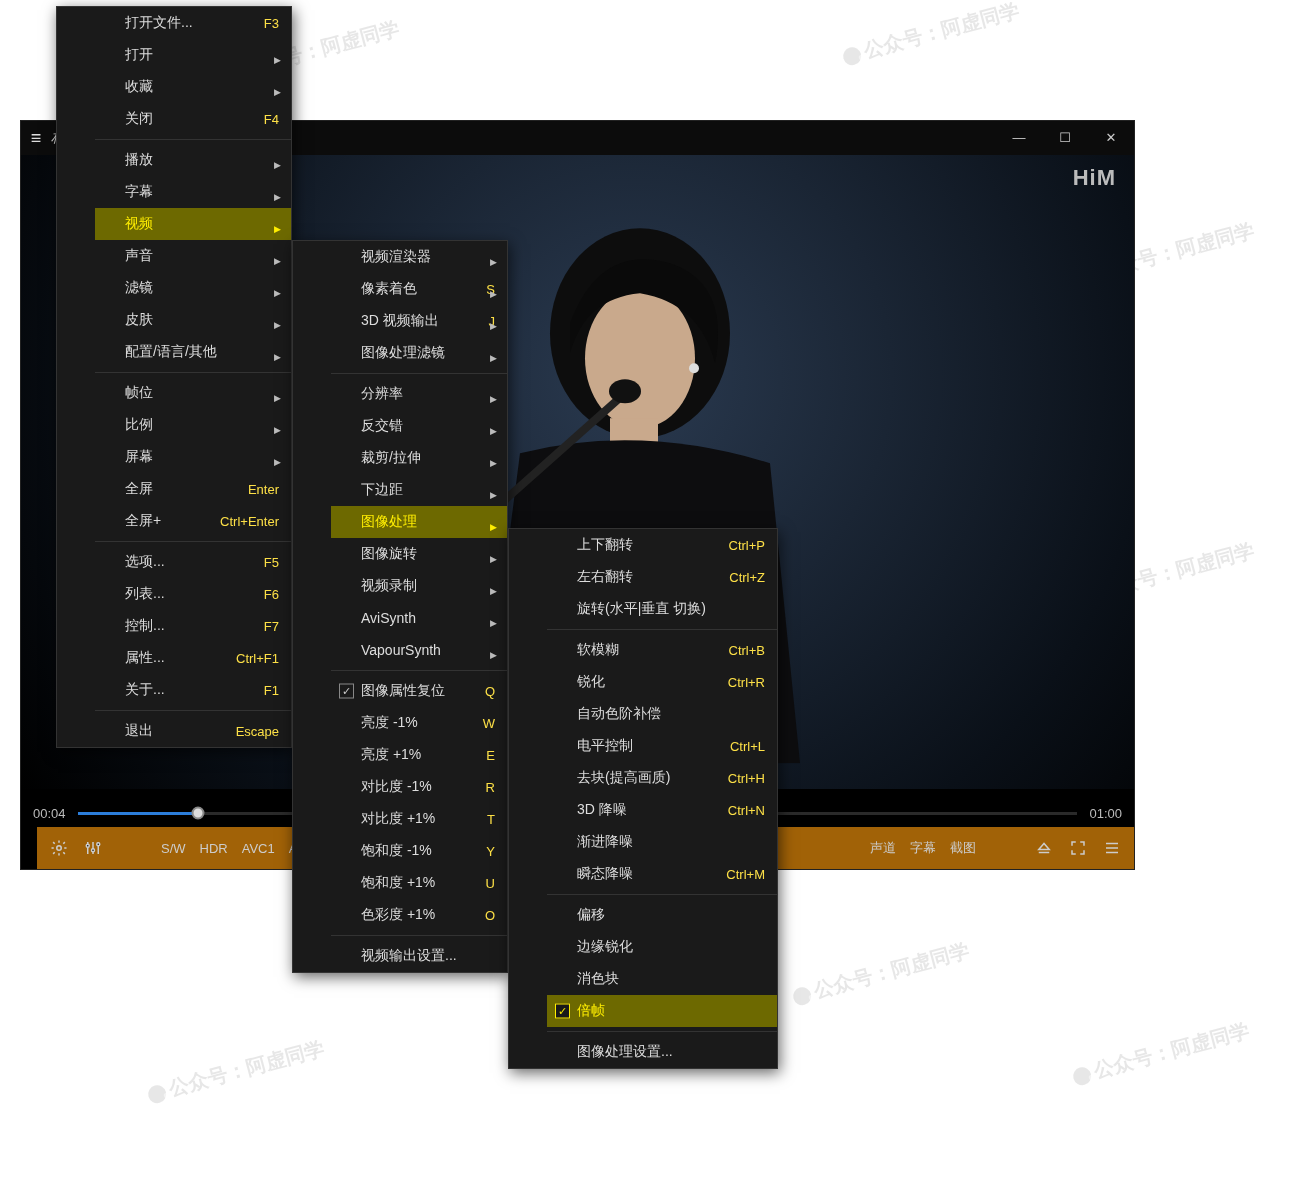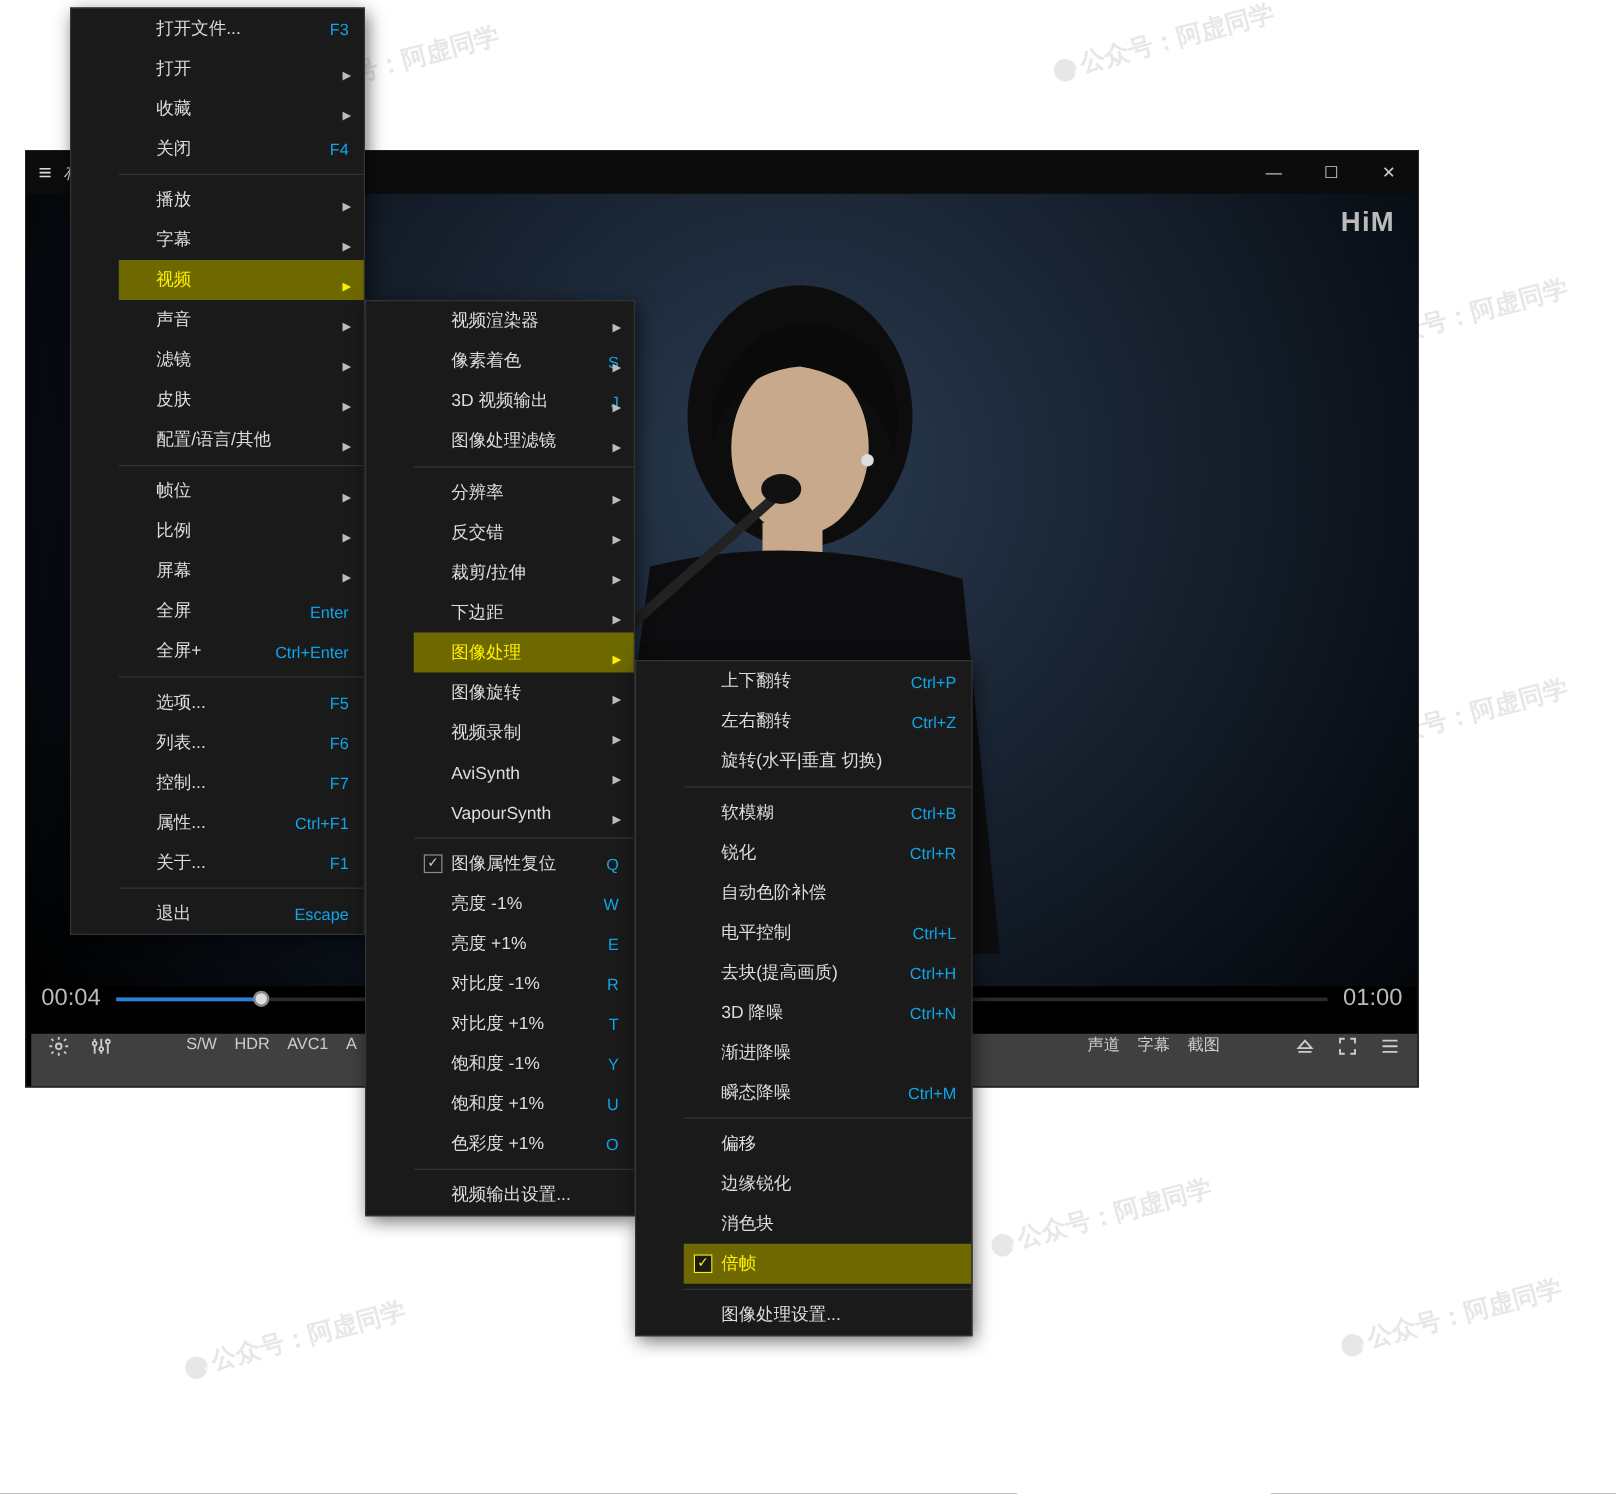--- a/index.html
+++ b/index.html
@@ -6,33 +6,33 @@
 body { width:1293px; height:1195px; background:#fff; position:relative; overflow:hidden; }
 .player-window { position:absolute; left:20px; top:120px; width:1115px; height:750px; background:#000; border:1px solid #222; }
 .titlebar { height:34px; background:#0c0c0c; display:flex; align-items:center; color:#ddd; font-size:14px; }
 .titlebar .hamburger { width:30px; text-align:center; font-size:18px; color:#ddd; }
 .titlebar .title { flex:1; text-align:left;font-style:italic; }
 .titlebar .win-ctrls { display:flex; }
 .titlebar .win-btn { width:46px; height:34px; text-align:center; line-height:34px; color:#ccc; font-size:13px; }
 .video-area { position:absolute; left:0; top:34px; right:0; bottom:80px; background:radial-gradient(circle at 55% 35%, #2a3a50 0%, #0a1018 70%, #000 100%); overflow:hidden; }
 .singer-svg { position:absolute; left:50%; top:50%; transform:translate(-40%,-48%); }
 .him-logo { position:absolute; right:18px; top:10px; color:#bbb; font-weight:bold; font-size:22px; letter-spacing:1px; }
-.seekbar-row { position:absolute; left:0; right:0; bottom:56px; height:28px; display:flex; align-items:center; color:#bbb; font-size:19px; padding:0 12px; }
+.seekbar-row { position:absolute; left:0; right:0; bottom:42px; height:28px; display:flex; align-items:center; color:#bbb; font-size:13px; padding:0 12px; }
 .seek-track { flex:1; height:3px; background:#2a2a2a; margin:0 12px; position:relative; }
 .seek-fill { position:absolute; left:0; top:0; height:100%; width:12%; background:#2c7edb; }
 .seek-thumb { position:absolute; top:50%; left:12%; width:13px; height:13px; border-radius:50%; background:#ddd; transform:translate(-50%,-50%); border:2px solid #888; }
-.ctrl-row { position:absolute; left:4px; right:0; bottom:0; height:42px; display:flex; align-items:flex-start; color:#bbb; font-size:14px; padding:0 12px; gap:14px; background:#404040; }
+.ctrl-row { position:absolute; left:16px; right:0; bottom:0; height:42px; display:flex; align-items:center; color:#bbb; font-size:14px; padding:0 12px; gap:14px; background:#a16207; }
 .ctrl-row .spacer { flex:1; }
 .ctrl-row .txtbtn { font-size:13px; color:#ccc; }
 .ctrl-row .ic { width:20px; height:20px; display:inline-flex; align-items:center; justify-content:center; color:#ccc; }
 
 .menu { position:absolute; background:#1a1a1a; border:1px solid #333; box-shadow:2px 4px 14px rgba(0,0,0,.6); color:#ddd; font-size:14px;padding-left:38px; }
 .menu .item { height:32px; display:flex; align-items:center; padding:0 12px 0 30px; position:relative; white-space:nowrap; }
 .menu .item.highlight { background:#6d6900; color:#ffee00; }
-.menu .item .shortcut { margin-left:auto; padding-left:40px; color:#0ea5e9; font-size:13px; }
+.menu .item .shortcut { margin-left:auto; padding-left:40px; color:#fde047; font-size:13px; }
 .menu .item .arrow::after { content:"▶"; position:absolute; right:10px; font-size:9px; color:#bbb; }
 .menu .item.highlight .arrow::after { color:#ffee00; }
 .menu .sep { height:1px; background:#333; margin:4px 0; }
 .menu .check::before { content:"✔"; position:absolute; left:8px; color:#ddd; font-size:12px; }
 .menu .check.box::before { content:""; width:13px; height:13px; border:1px solid #888; position:absolute; left:8px; top:50%; transform:translateY(-50%); background:#1a1a1a; }
 .menu .check.box.on::before { content:"✓"; text-align:center; line-height:13px; font-size:11px; color:#ffee00; border-color:#ffee00; }
 .menu .check.box.onplain::before { content:"✓"; text-align:center; line-height:13px; font-size:11px; color:#ccc; }
 
 #menu1 { left:56px; top:6px; width:236px; }
 #menu2 { left:292px; top:240px; width:216px; }

